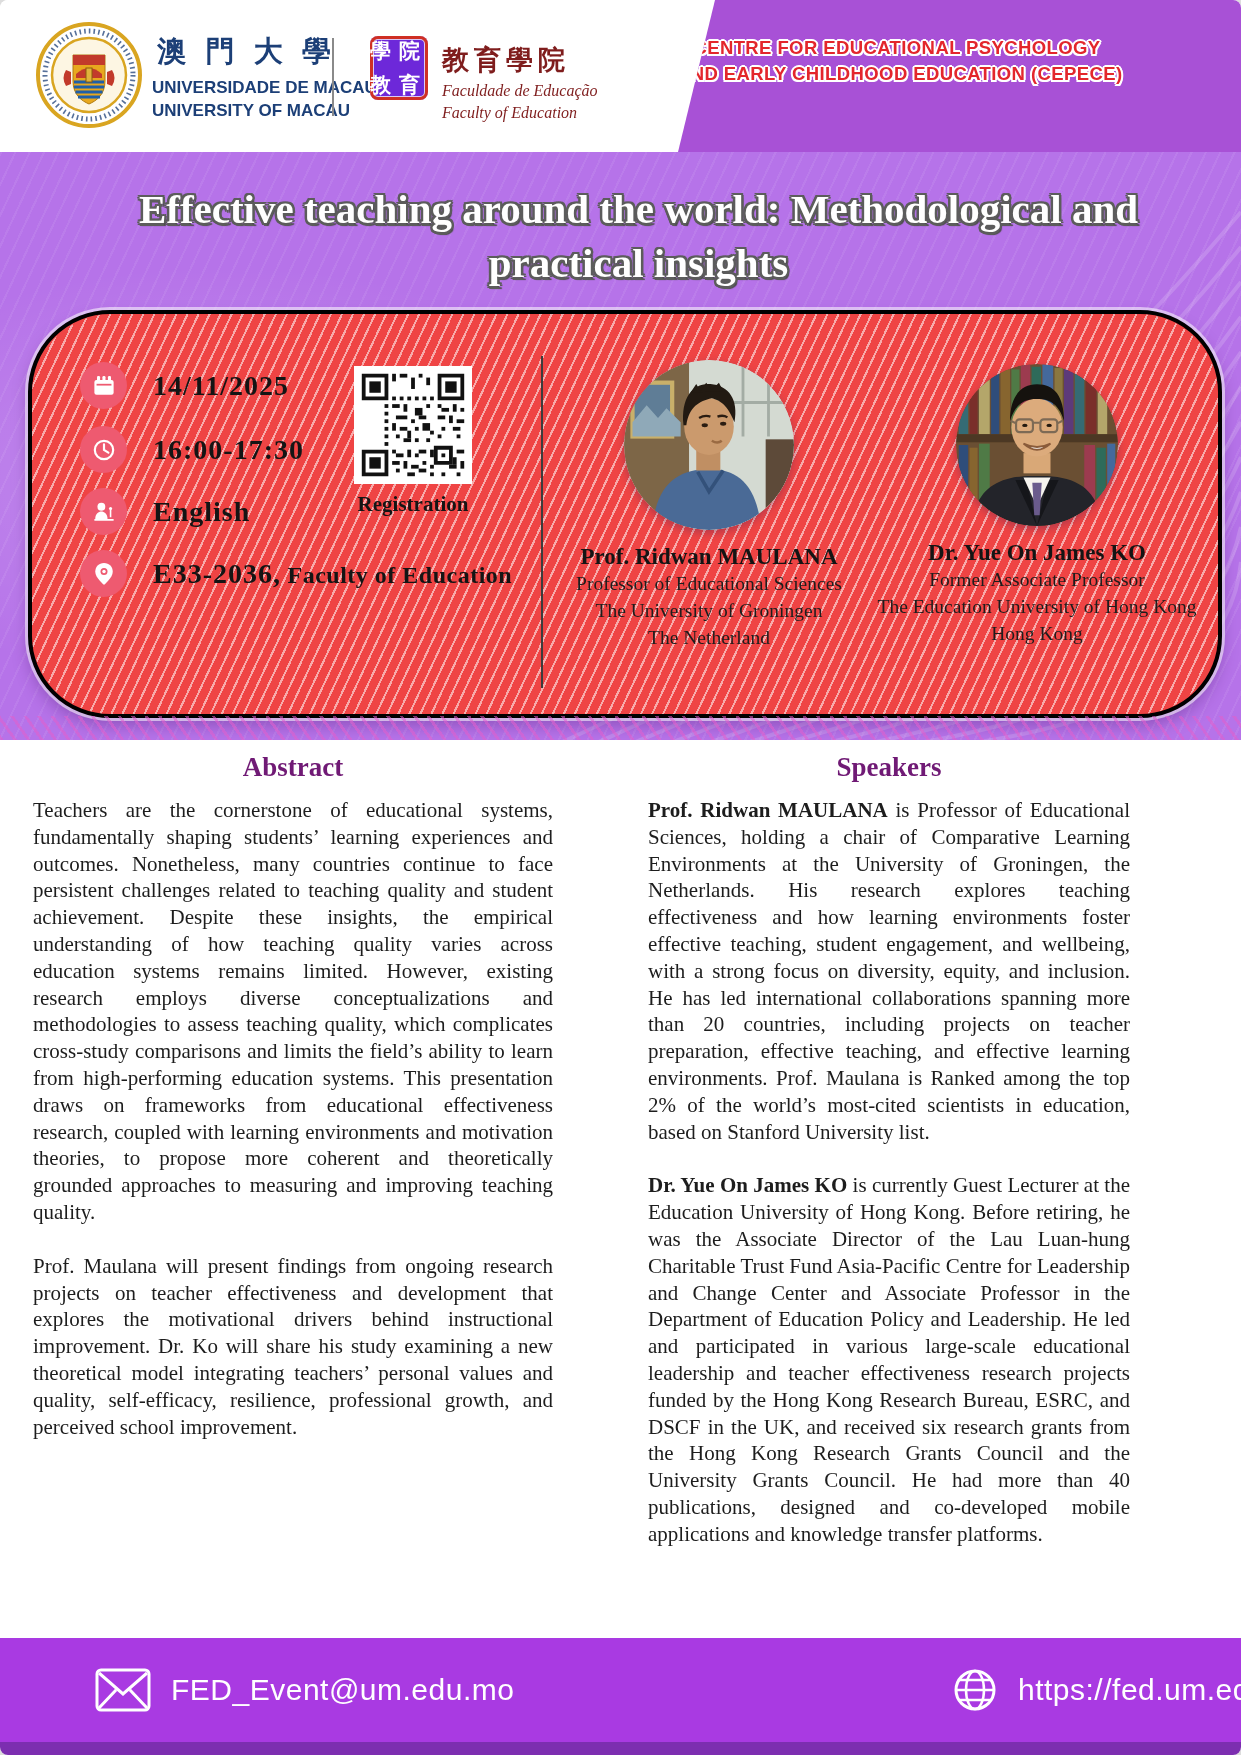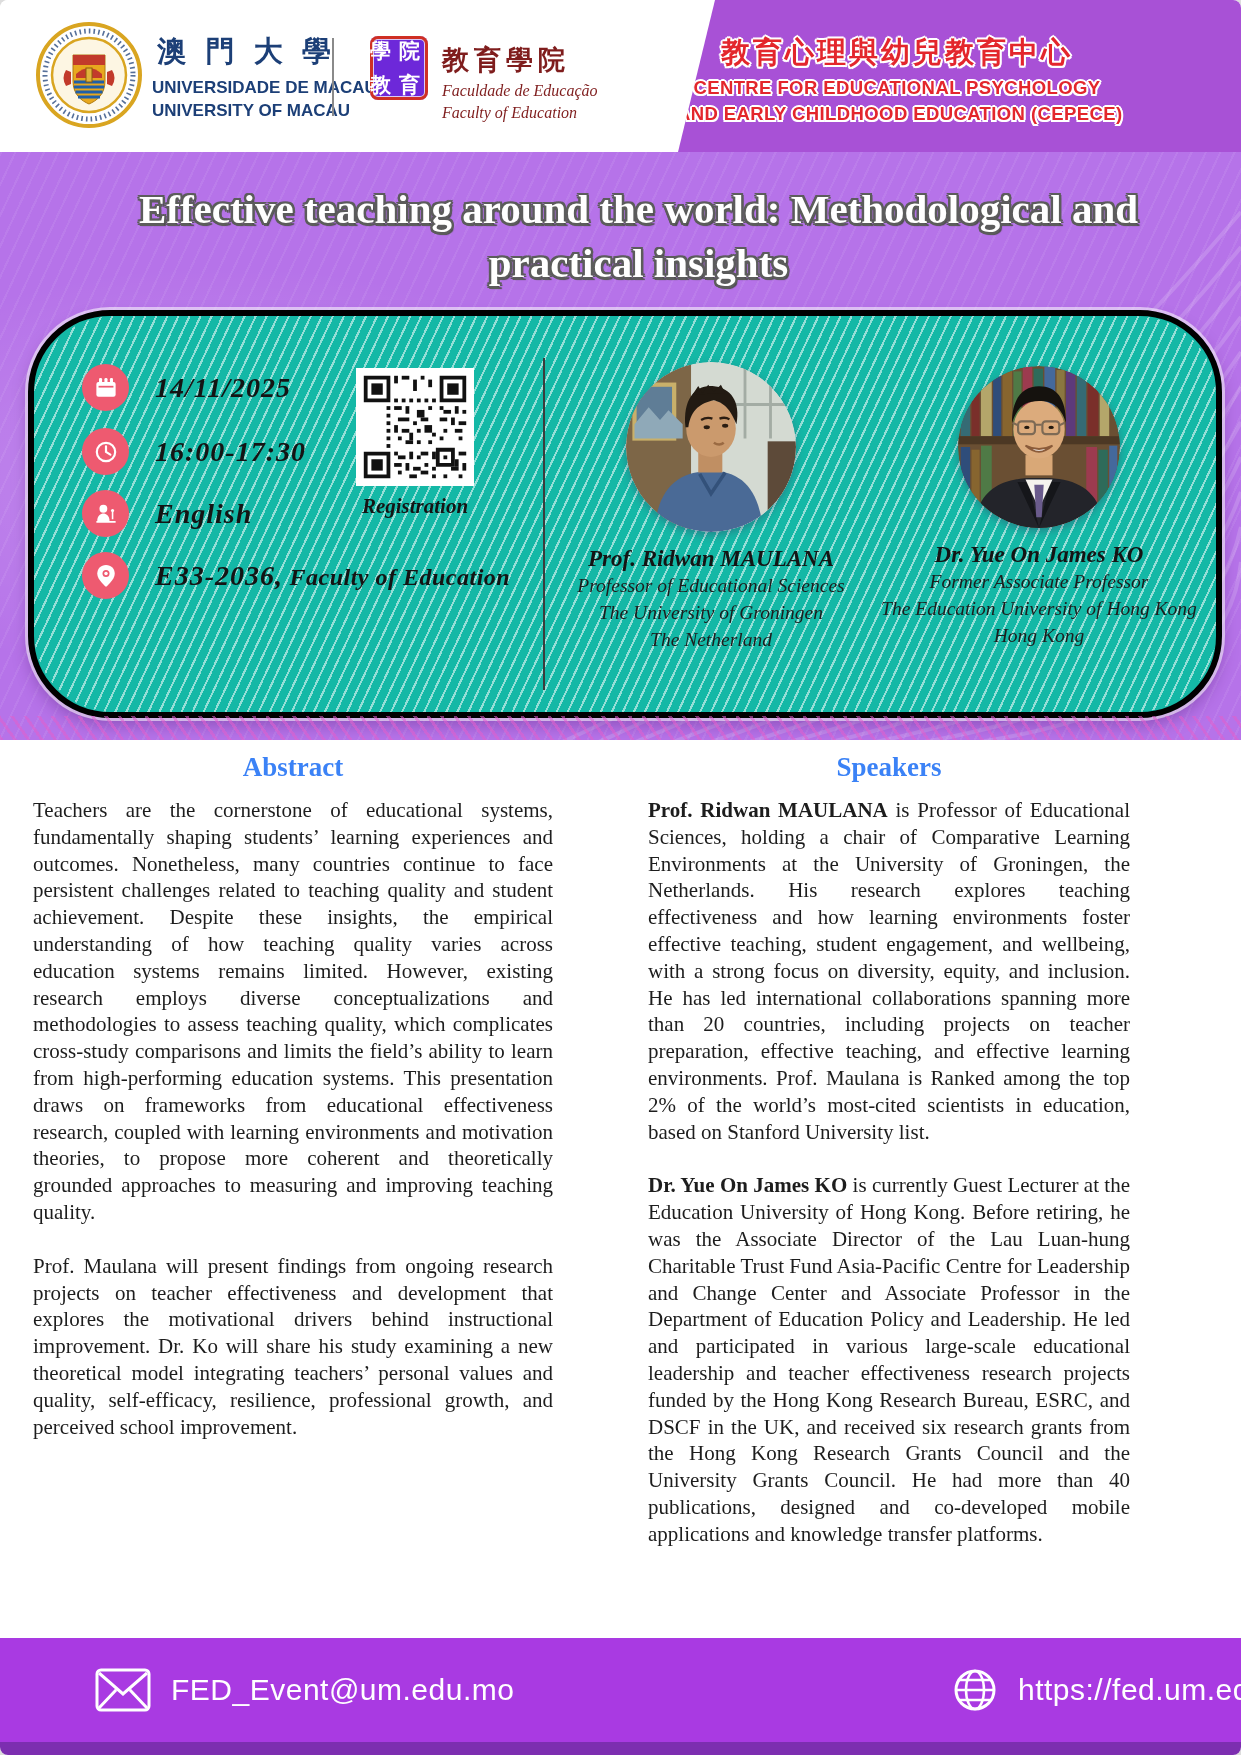--- a/index.html
+++ b/index.html
@@ -38,22 +38,22 @@
     background:radial-gradient(600px 300px at 18% 55%, rgba(255,255,255,.18), transparent 70%);}
   .hero-curves{ position:absolute; inset:0; pointer-events:none;}
   .hero-band{ position:absolute; left:0; bottom:0; width:100%; height:24px;
     background:repeating-linear-gradient(55deg, rgba(225,95,205,.55) 0 3px, rgba(182,115,233,0) 3px 11px);}
   .title{ position:absolute; top:30px; left:0; width:100%; text-align:center;
     font-family:"Liberation Serif", serif; font-weight:bold; font-size:41px; line-height:54px; color:#fff;
     text-shadow:-2.5px 0 #5c5c5c,2.5px 0 #5c5c5c,0 -2.5px #5c5c5c,0 2.5px #5c5c5c,
       -2px -2px #5c5c5c,2px -2px #5c5c5c,-2px 2px #5c5c5c,2px 3px 1px #4c4c4c;padding-left:36px; }
   
   .details-card{ position:absolute; left:28px; top:158px; width:1194px; height:408px;
-    background:#14b8a6; border-radius:82px; border:6px solid #000000;
-    box-shadow:0 0 0 3px rgba(255,255,255,.55), 0 8px 16px rgba(84,32,120,.38);font-style:italic;}
+    background:#ef4444; border-radius:82px; border:4px solid #000000;
+    box-shadow:0 0 0 3px rgba(255,255,255,.55), 0 8px 16px rgba(84,32,120,.38);}
   .details-card::before{ content:""; position:absolute; inset:0; border-radius:80px;
     background:repeating-linear-gradient(115deg, rgba(255,255,255,.55) 0 2px, transparent 2px 10px); pointer-events:none;}
   .ev-row{ position:absolute; left:48px; display:flex; align-items:center; gap:26px;}
   .ev-icon{ width:47px; height:47px; border-radius:50%; background:#ee5a70; flex:0 0 auto;
     display:flex; align-items:center; justify-content:center;}
   .ev-text{ font-family:"Liberation Serif", serif; font-weight:bold; font-size:28px; color:#141414; letter-spacing:1px; white-space:nowrap;}
   .ev-text small{ font-size:24px; letter-spacing:.5px;}
   .qr-block{ position:absolute; left:318px; top:52px; width:126px; text-align:center;}
   .qr-box{ width:118px; height:118px; background:#fff; margin:0 auto; padding:4px;}
   .qr-label{ font-family:"Liberation Serif", serif; font-weight:bold; font-size:21px; color:#141414; margin-top:8px;}
@@ -64,21 +64,21 @@
   .photo-ring{ width:170px; height:170px; border-radius:50%; margin:0 auto; overflow:hidden;
     box-shadow:0 3px 8px rgba(70,40,90,.35);}
   .sp2 .photo-ring{ width:162px; height:162px; margin-top:4px;}
   .sp-name{ font-family:"Liberation Serif", serif; font-weight:bold; font-size:23px; color:#141414; margin-top:14px; white-space:nowrap;}
   .sp-line{ font-family:"Liberation Serif", serif; font-size:19.5px; line-height:27px; color:#1d1d1d; white-space:nowrap;}
   .sp-line:first-of-type{ margin-top:8px;}
   
   .col{ position:absolute; top:752px; font-family:"Liberation Serif", serif; color:#1d1d1d;}
   .col-abstract{ left:33px; width:520px;}
   .col-speakers{ left:648px; width:482px;}
-  .col h2{ text-align:center; font-size:27px; font-weight:bold; color:#3b82f6; margin-bottom:14px;}
+  .col h2{ text-align:center; font-size:27px; font-weight:bold; color:#701a75; margin-bottom:14px;}
   .col p{ font-size:21px; line-height:26.8px; text-align:justify; margin-bottom:27px;}
   .col p b{ font-weight:bold;}
   
   .footer{ position:absolute; top:1638px; left:0; width:1241px; height:104px; background:#a93ae2;}
   .footer-item{ position:absolute; top:0; height:104px; display:flex; align-items:center; gap:20px; color:#fff;}
   .footer-item .txt{ font-size:30px; letter-spacing:.5px; white-space:nowrap;}
   .fi-email{ left:95px;}
   .fi-phone{ left:640px;}
   .fi-web{ left:952px;}
   .footer-strip{ position:absolute; top:1742px; left:0; width:1241px; height:13px; background:#7c2eb0;}
@@ -111,21 +111,20 @@
       <span>學教</span>
       <span>院育</span>
     </div>
     <div class="fed-textblock">
       <div class="fed-cn">教育學院</div>
       <div class="fed-pt">Faculdade de Educação</div>
       <div class="fed-en">Faculty of Education</div>
     </div>
     <div class="centre-block">
       <div class="centre-text">
-        <div class="centre-cn outline-red">教育心理與幼兒教育中心</div>
         <div class="centre-en outline-red">CENTRE FOR EDUCATIONAL PSYCHOLOGY</div>
         <div class="centre-en outline-red">AND EARLY CHILDHOOD EDUCATION (CEPECE)</div>
       </div>
     </div>
   </div>
 
   <div class="hero">
     <div class="hero-glow"></div>
     <svg class="hero-curves" viewBox="0 0 1241 588" preserveAspectRatio="none">
       <g fill="none" stroke="#ffffff" stroke-opacity=".16" stroke-width="4">

